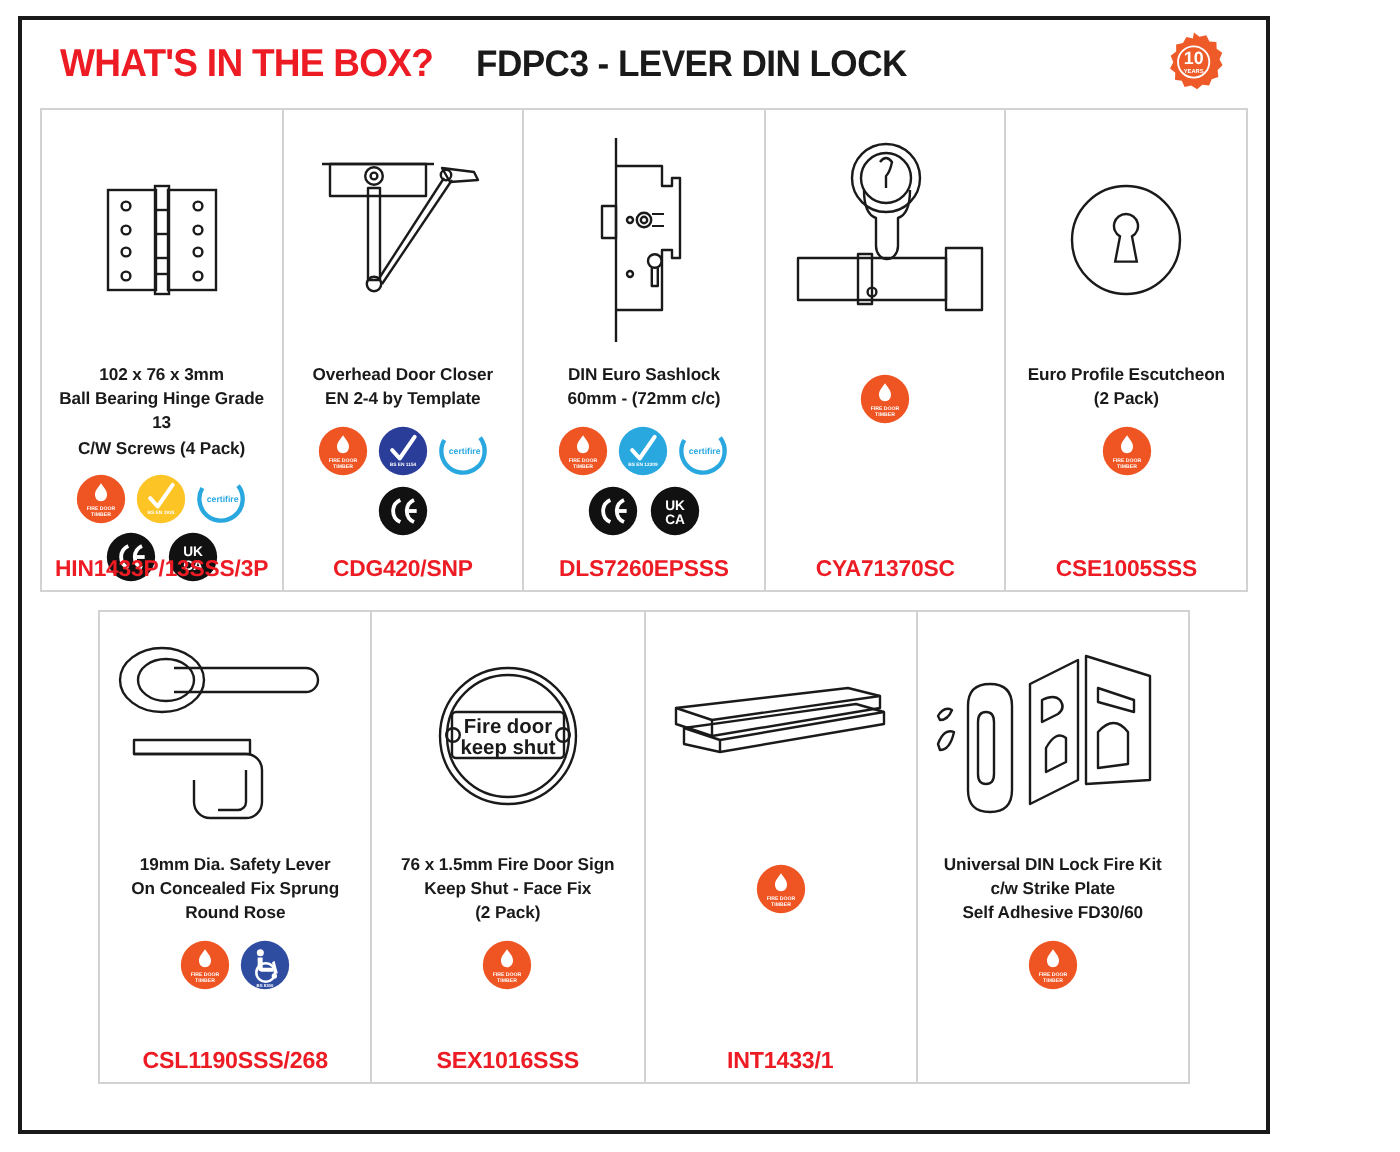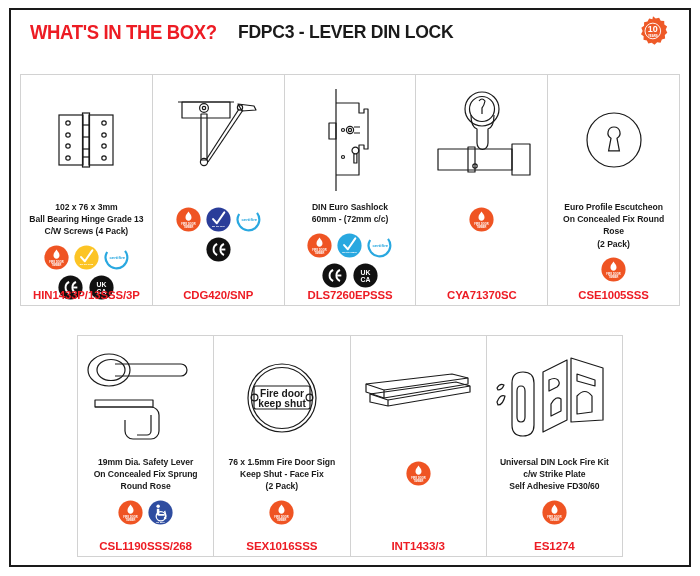--- a/index.html
+++ b/index.html
@@ -7,28 +7,27 @@
     width: 700px; height: 576px;
     background: #ffffff;
     font-family: "Liberation Sans", sans-serif;
   }
   .page {
     width: 700px; height: 576px;
     padding: 8px 9px 9px 9px;
     background: #fff;
   }
   .frame {
-    width: 682px; height: 559px;
+    width: 626px; height: 559px;
     border: 2px solid #1a1a1a;
     background: #ffffff;
     position: relative;
     display: flex;
     flex-direction: column;
     padding: 0 9px 8px 9px;
-    gap: 20px;
   }
   
   .header {
     height: 44px;
     flex: 0 0 44px;
     display: flex;
     align-items: center;
     padding: 0 4px 0 10px;
   }
   .title-red {
@@ -240,20 +239,24 @@
             <circle cx="34" cy="14" r="4.4"></circle>
             <circle cx="34" cy="14" r="1.7"></circle>
             <circle cx="34" cy="68" r="3.6"></circle>
             <path d="M68 10 L84 12 L86 16 L72 17 Z"></path>
             <circle cx="70" cy="13.5" r="2.6"></circle>
             <path d="M69 15 L36 66"></path>
             <path d="M73 16 L38 68"></path>
           </g>
         </svg>
       </div>
+      <div class="desc">
+        <div>Overhead Door Closer</div>
+        <div>EN 2-4 by Template</div>
+      </div>
       <div class="badges">
         <div class="badge">
           <svg width="25" height="25" viewBox="0 0 30 30">
             <circle cx="15" cy="15" r="14.5" fill="#ef5423"></circle>
             <path d="M15 5.5c2 3 3.6 4.2 3.6 7 0 2.2-1.6 3.9-3.6 3.9s-3.6-1.7-3.6-3.9c0-2.8 1.6-4 3.6-7z" fill="#fff"></path>
             <text x="15" y="21.4" font-family="Liberation Sans, sans-serif" font-size="3.1" font-weight="bold" fill="#fff" text-anchor="middle">FIRE DOOR</text>
             <text x="15" y="25.0" font-family="Liberation Sans, sans-serif" font-size="3.1" font-weight="bold" fill="#fff" text-anchor="middle">TIMBER</text>
           </svg>
         </div>
         <div class="badge">
@@ -378,21 +381,20 @@
       <div class="art">
         <svg width="72" height="72" viewBox="0 0 72 72">
           <g fill="none" stroke="#1a1a1a" stroke-width="1.2">
             <circle cx="36" cy="36" r="27"></circle>
             <path d="M36 23a6 6 0 00-3 11.2 l-2.4 12.6 h10.8 L39 34.2 A6 6 0 0036 23z"></path>
           </g>
         </svg>
       </div>
       <div class="desc">
         <div>Euro Profile Escutcheon</div>
-        <div>On Concealed Fix Round Rose</div>
         <div>(2 Pack)</div>
       </div>
       <div class="badges">
         <div class="badge">
           <svg width="25" height="25" viewBox="0 0 30 30">
             <circle cx="15" cy="15" r="14.5" fill="#ef5423"></circle>
             <path d="M15 5.5c2 3 3.6 4.2 3.6 7 0 2.2-1.6 3.9-3.6 3.9s-3.6-1.7-3.6-3.9c0-2.8 1.6-4 3.6-7z" fill="#fff"></path>
             <text x="15" y="21.4" font-family="Liberation Sans, sans-serif" font-size="3.1" font-weight="bold" fill="#fff" text-anchor="middle">FIRE DOOR</text>
             <text x="15" y="25.0" font-family="Liberation Sans, sans-serif" font-size="3.1" font-weight="bold" fill="#fff" text-anchor="middle">TIMBER</text>
           </svg>
@@ -497,21 +499,21 @@
       <div class="badges">
         <div class="badge">
           <svg width="25" height="25" viewBox="0 0 30 30">
             <circle cx="15" cy="15" r="14.5" fill="#ef5423"></circle>
             <path d="M15 5.5c2 3 3.6 4.2 3.6 7 0 2.2-1.6 3.9-3.6 3.9s-3.6-1.7-3.6-3.9c0-2.8 1.6-4 3.6-7z" fill="#fff"></path>
             <text x="15" y="21.4" font-family="Liberation Sans, sans-serif" font-size="3.1" font-weight="bold" fill="#fff" text-anchor="middle">FIRE DOOR</text>
             <text x="15" y="25.0" font-family="Liberation Sans, sans-serif" font-size="3.1" font-weight="bold" fill="#fff" text-anchor="middle">TIMBER</text>
           </svg>
         </div>
       </div>
-      <div class="code">INT1433/3</div>
+      <div class="code">INT1433/1</div>
     </div>
 
     <div class="cell">
       <div class="art">
         <svg width="126" height="96" viewBox="0 0 126 96">
           <g fill="none" stroke="#1a1a1a" stroke-width="1.2" stroke-linejoin="round">
             <path d="M6 38 q3 -5 7 -3 q-2 5 -6 5 z"></path>
             <path d="M6 52 q3 -8 8 -6 q-2 9 -7 9 z"></path>
             <path d="M32 22 q11 0 11 11 v42 q0 11 -11 11 q-11 0 -11 -11 V33 q0 -11 11 -11z"></path>
             <path d="M30 36 q4 0 4 5 v26 q0 5 -4 5 q-4 0 -4 -5 V41 q0 -5 4 -5z"></path>
@@ -532,19 +534,18 @@
       <div class="badges">
         <div class="badge">
           <svg width="25" height="25" viewBox="0 0 30 30">
             <circle cx="15" cy="15" r="14.5" fill="#ef5423"></circle>
             <path d="M15 5.5c2 3 3.6 4.2 3.6 7 0 2.2-1.6 3.9-3.6 3.9s-3.6-1.7-3.6-3.9c0-2.8 1.6-4 3.6-7z" fill="#fff"></path>
             <text x="15" y="21.4" font-family="Liberation Sans, sans-serif" font-size="3.1" font-weight="bold" fill="#fff" text-anchor="middle">FIRE DOOR</text>
             <text x="15" y="25.0" font-family="Liberation Sans, sans-serif" font-size="3.1" font-weight="bold" fill="#fff" text-anchor="middle">TIMBER</text>
           </svg>
         </div>
       </div>
-      <div class="code">ES1274</div>
     </div>
 
   </div>
 
 </div>
 </div>
 
 </body></html>

